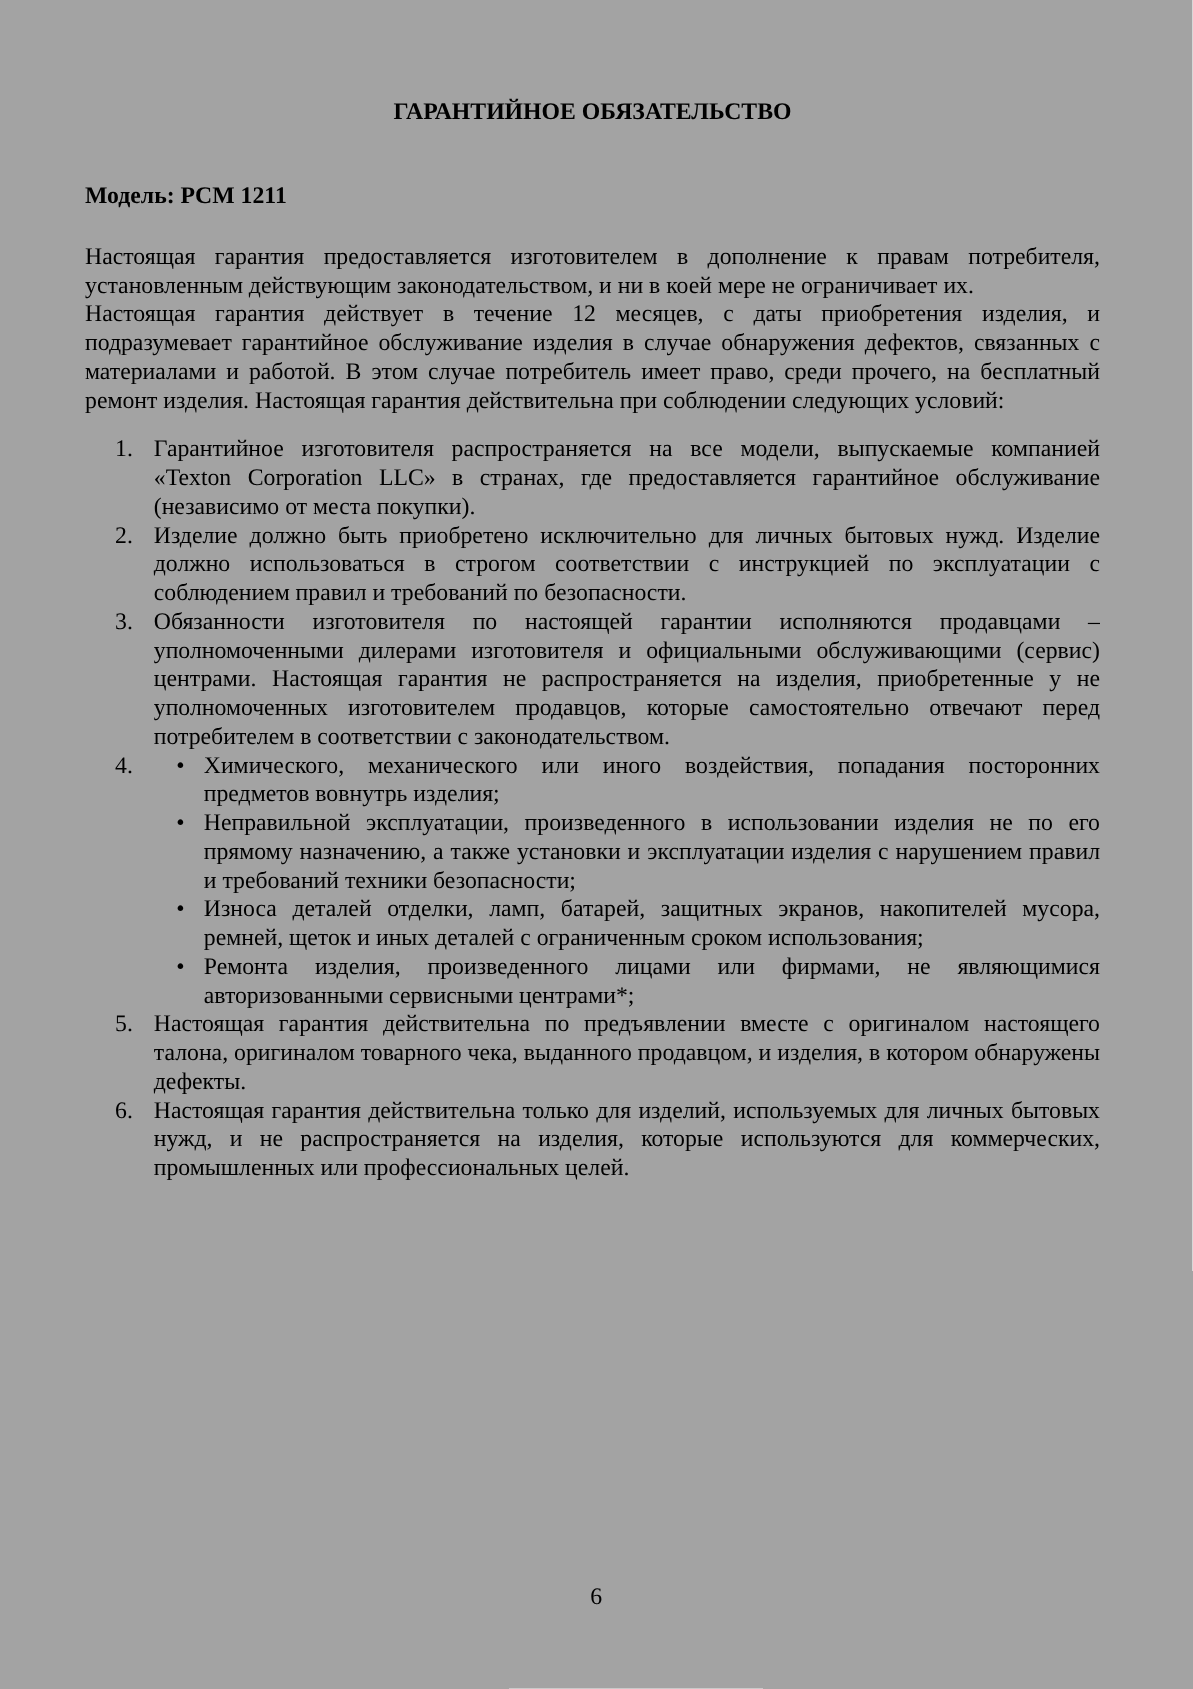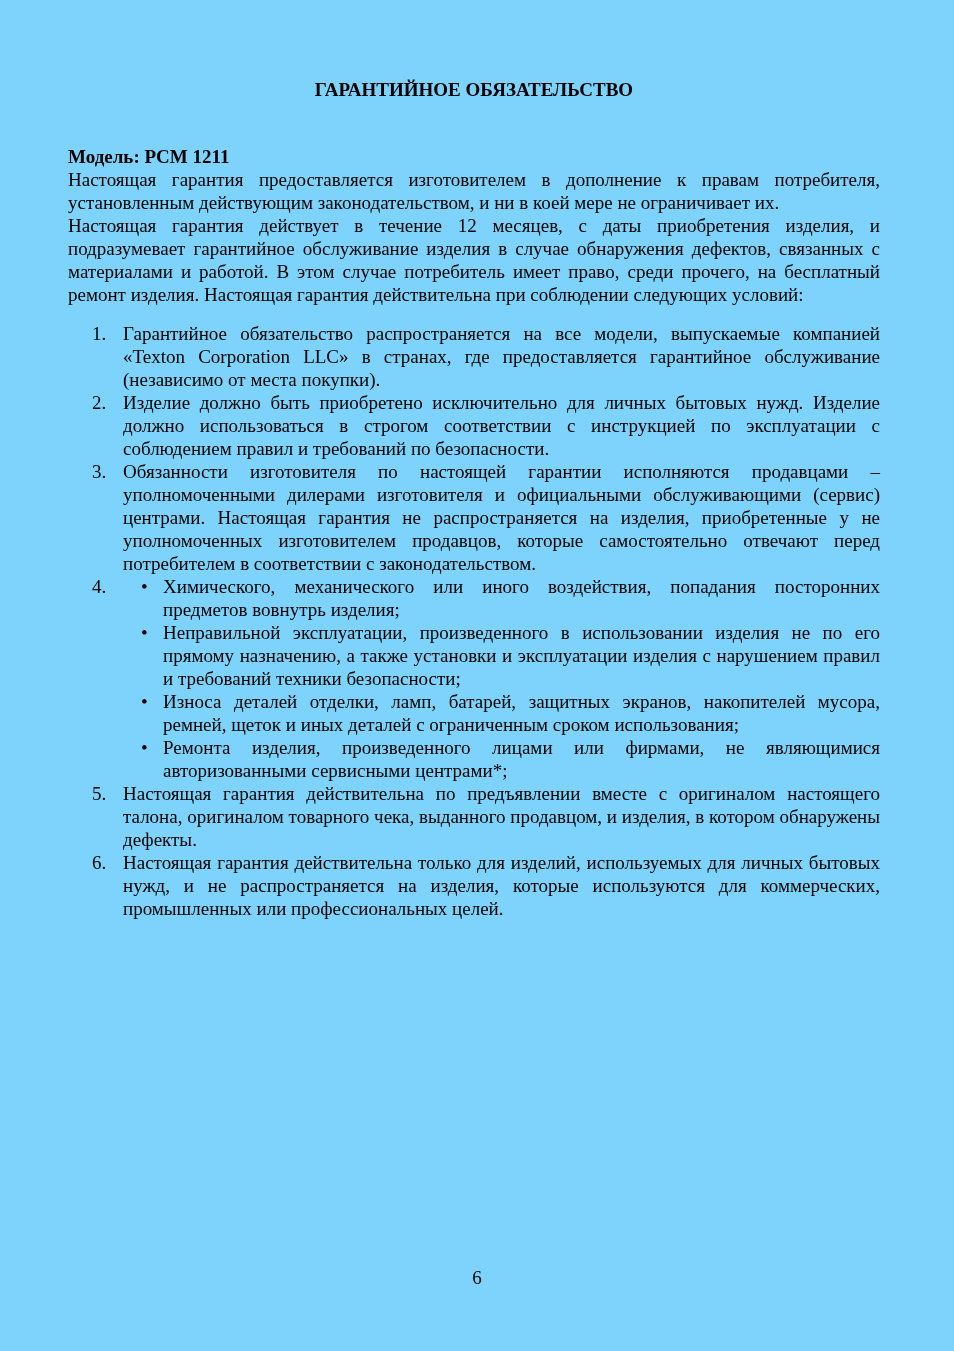--- a/index.html
+++ b/index.html
@@ -1,20 +1,20 @@
 <!DOCTYPE html>
 <html><head>
 <meta charset="utf-8">
 <style>
   html, body { margin: 0; padding: 0; background: #ffffff; }
   .page {
     position: relative;
     width: 954px;
     height: 1351px;
-    background: #7dd3fc;
+    background: #a3a3a3;
     color: #000000;
     font-family: "Liberation Serif", "DejaVu Serif", serif;
     font-size: 19px;
     line-height: 23px;
     overflow: hidden;
   }
   .content {
     position: absolute;
     left: 68px;
     right: 74px;
@@ -29,21 +29,21 @@
   .product-row {
     display: flex;
     justify-content: space-between;
     margin-top: 44px;
     font-weight: bold;
   }
   .para {
     margin: 0;
     text-align: justify;
   }
-  .para-first { }
+  .para-first { margin-top: 26px; }
   ol.conditions {
     list-style: none;
     margin: 16px 0 0 0;
     padding: 0;
   }
   li.citem {
     position: relative;
     padding-left: 55px;
     text-align: justify;
   }
@@ -99,21 +99,21 @@
       <span>Модель: PCM 1211</span>
     </div>
 
     <p class="para para-first">Настоящая гарантия предоставляется изготовителем в дополнение к правам потребителя, установленным действующим законодательством, и ни в коей мере не ограничивает их.</p>
     <p class="para">Настоящая гарантия действует в течение 12 месяцев, с даты приобретения изделия, и подразумевает гарантийное обслуживание изделия в случае обнаружения дефектов, связанных с материалами и работой. В этом случае потребитель имеет право, среди прочего, на бесплатный ремонт изделия. Настоящая гарантия действительна при соблюдении следующих условий:</p>
 
     <ol class="conditions">
 
       <li class="citem">
         <span class="num">1.</span>
-        <span>Гарантийное обязательство распространяется на все модели, выпускаемые компанией «Texton Corporation LLC» в странах, где предоставляется гарантийное обслуживание (независимо от места покупки).</span>
+        <span>Гарантийное изготовителя распространяется на все модели, выпускаемые компанией «Texton Corporation LLC» в странах, где предоставляется гарантийное обслуживание (независимо от места покупки).</span>
       </li>
 
       <li class="citem">
         <span class="num">2.</span>
         <span>Изделие должно быть приобретено исключительно для личных бытовых нужд. Изделие должно использоваться в строгом соответствии с инструкцией по эксплуатации с соблюдением правил и требований по безопасности.</span>
       </li>
 
       <li class="citem">
         <span class="num">3.</span>
         <span>Обязанности изготовителя по настоящей гарантии исполняются продавцами – уполномоченными дилерами изготовителя и официальными обслуживающими (сервис) центрами. Настоящая гарантия не распространяется на изделия, приобретенные у не уполномоченных изготовителем продавцов, которые самостоятельно отвечают перед потребителем в соответствии с законодательством.</span>

